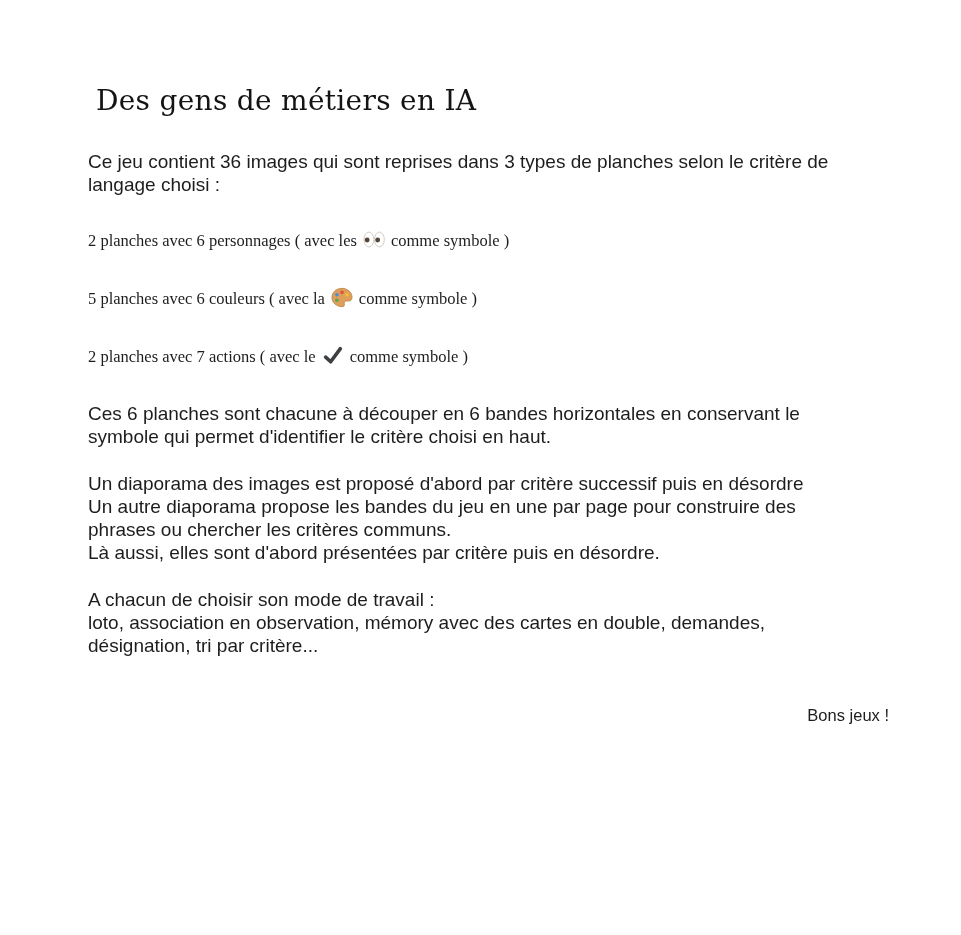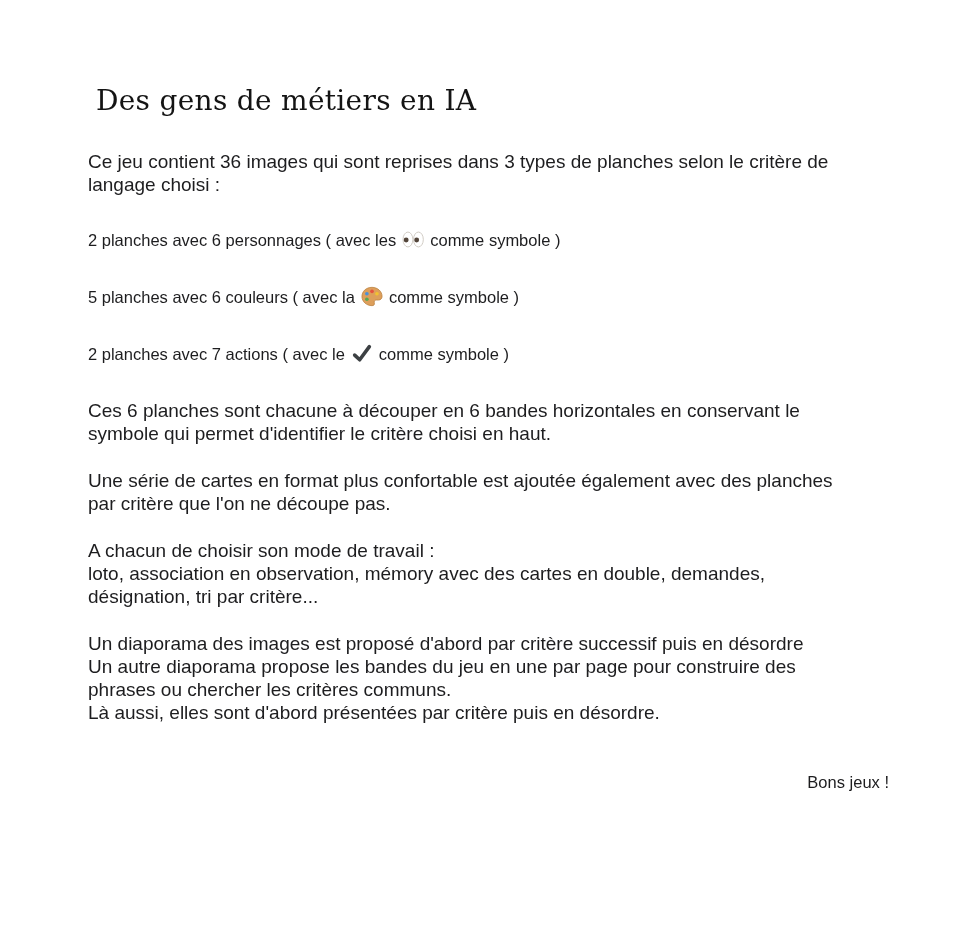--- a/index.html
+++ b/index.html
@@ -33,21 +33,21 @@
     white-space: pre-line;
     max-width: 800px;
   }
   .intro { margin-bottom: 32px; }
   .bullet {
     font-size: 16.5px;
     line-height: 24px;
     margin: 0 0 33px 0;
     white-space: nowrap;
   }
-  .bullet .txt { white-space: pre; }
+  .bullet .txt { white-space: pre; font-family: Liberation Serif, serif; }
   .symbol {
     display: inline-block;
     width: 22px;
     height: 21px;
     vertical-align: -4px;
     margin: 0 6px;
   }
   .symbol svg { width: 100%; height: 100%; display: block; }
   .closing {
     font-size: 16.5px;
@@ -87,28 +87,26 @@
 
   <p class="bullet">
     <span class="txt">2 planches avec 7 actions ( avec le</span><span class="symbol"><svg viewBox="0 0 20 20" xmlns="http://www.w3.org/2000/svg">
       <path d="M3 11.5 L7.8 16 L17 3.5" fill="none" stroke="#3c4043" stroke-width="3.4" stroke-linecap="round" stroke-linejoin="round"></path>
     </svg></span><span class="txt">comme symbole )</span>
   </p>
 
   <p class="para">Ces 6 planches sont chacune à découper en 6 bandes horizontales en conservant le
 symbole qui permet d'identifier le critère choisi en haut.</p>
 
-  <p class="para">Une série de cartes en format plus confortable est ajoutée également avec des planches
-par critère que l'on ne découpe pas.</p>
 
-
-  <p class="para">A chacun de choisir son mode de travail :
-loto, association en observation, mémory avec des cartes en double, demandes,
-désignation, tri par critère...</p>
 
   <p class="para">Un diaporama des images est proposé d'abord par critère successif puis en désordre
 Un autre diaporama propose les bandes du jeu en une par page pour construire des
 phrases ou chercher les critères communs.
 Là aussi, elles sont d'abord présentées par critère puis en désordre.</p>
 
+  <p class="para">A chacun de choisir son mode de travail :
+loto, association en observation, mémory avec des cartes en double, demandes,
+désignation, tri par critère...</p>
+
   <p class="closing">Bons jeux !</p>
 
 </div>
 
 </body></html>

